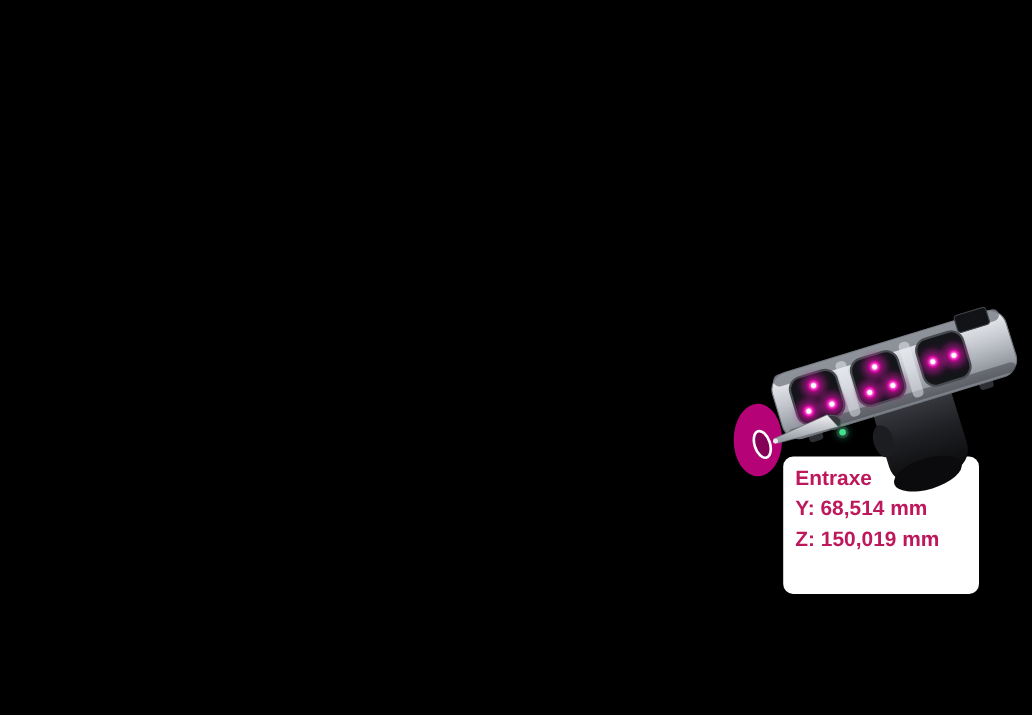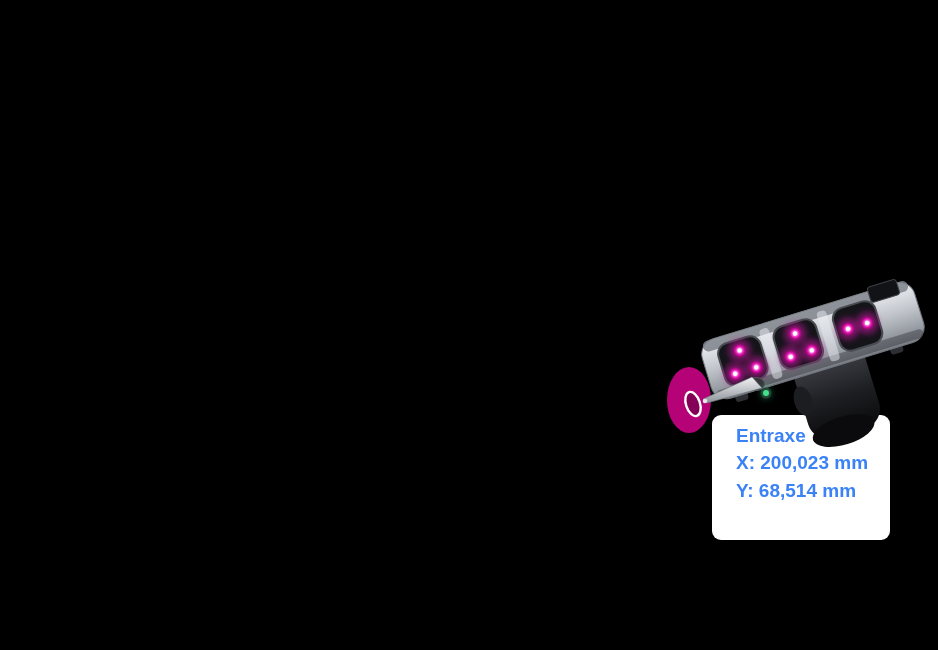--- a/index.html
+++ b/index.html
@@ -10,43 +10,43 @@
     overflow:hidden;
     font-family:"Liberation Sans",sans-serif;
   }
   .measure-card{
     position:absolute;
     left:712px;top:415px;
     width:178px;height:125px;
     background:#ffffff;
     border-radius:9px;
     box-sizing:border-box;
-    padding:8px 6px 0 24px;
-    color:#3b82f6;
+    padding:8px 6px 0 11px;
+    color:#be185d;
     font-weight:700;
     z-index:1;
   }
   .card-title{font-size:19px;line-height:26px;}
   .card-line{font-size:19px;line-height:28px;white-space:nowrap;}
   .overlay{
     position:absolute;
     left:0;top:0;
     z-index:2;
     pointer-events:none;
   }
 </style>
 </head>
 <body>
 
 <div class="stage">
 
   <div class="measure-card">
     <div class="card-title">Entraxe</div>
-    <div class="card-line">X: 200,023 mm</div>
     <div class="card-line">Y: 68,514 mm</div>
+    <div class="card-line">Z: 150,019 mm</div>
   </div>
 
   <svg class="overlay" width="938" height="650" viewBox="0 0 938 650">
     <defs>
       <linearGradient id="bodyGrad" x1="0" y1="0" x2="0" y2="1">
         <stop offset="0" stop-color="#f1f2f5"></stop>
         <stop offset="0.45" stop-color="#c3c7cd"></stop>
         <stop offset="0.78" stop-color="#999da5"></stop>
         <stop offset="1" stop-color="#7b7f87"></stop>
       </linearGradient>

